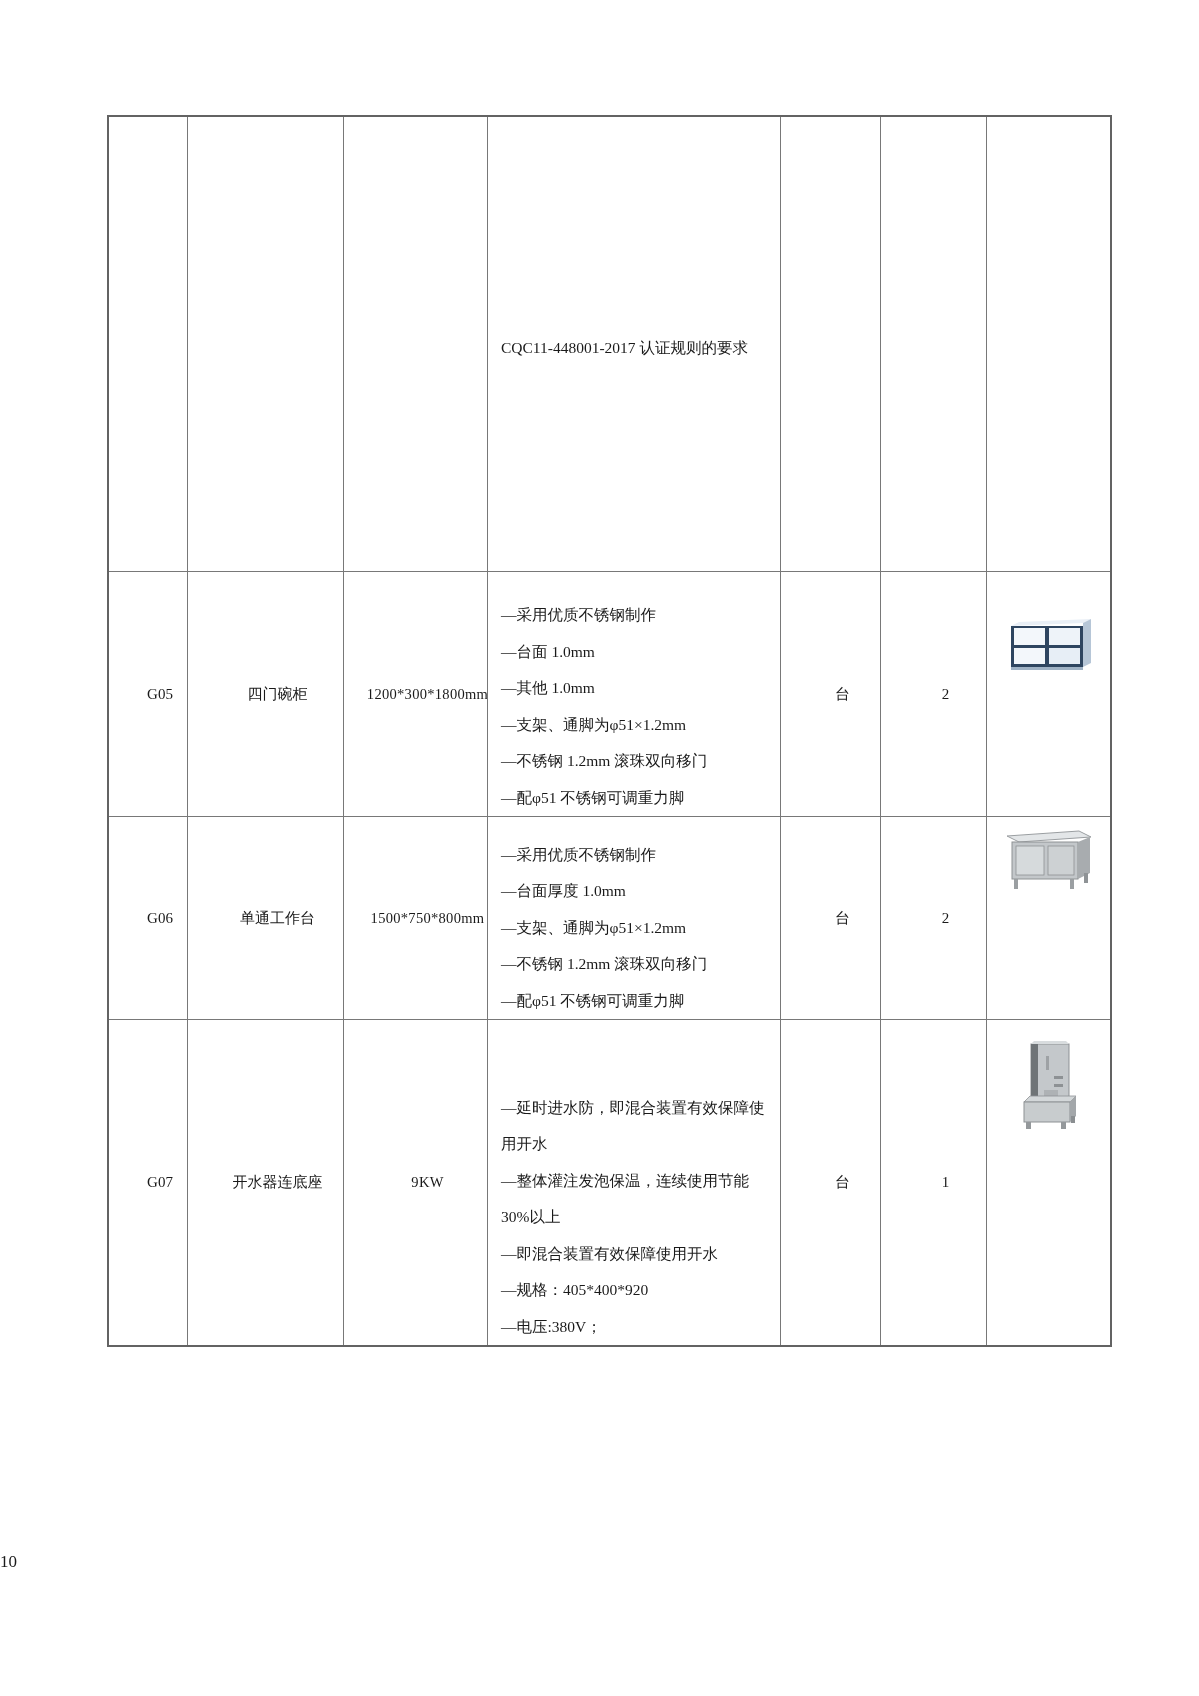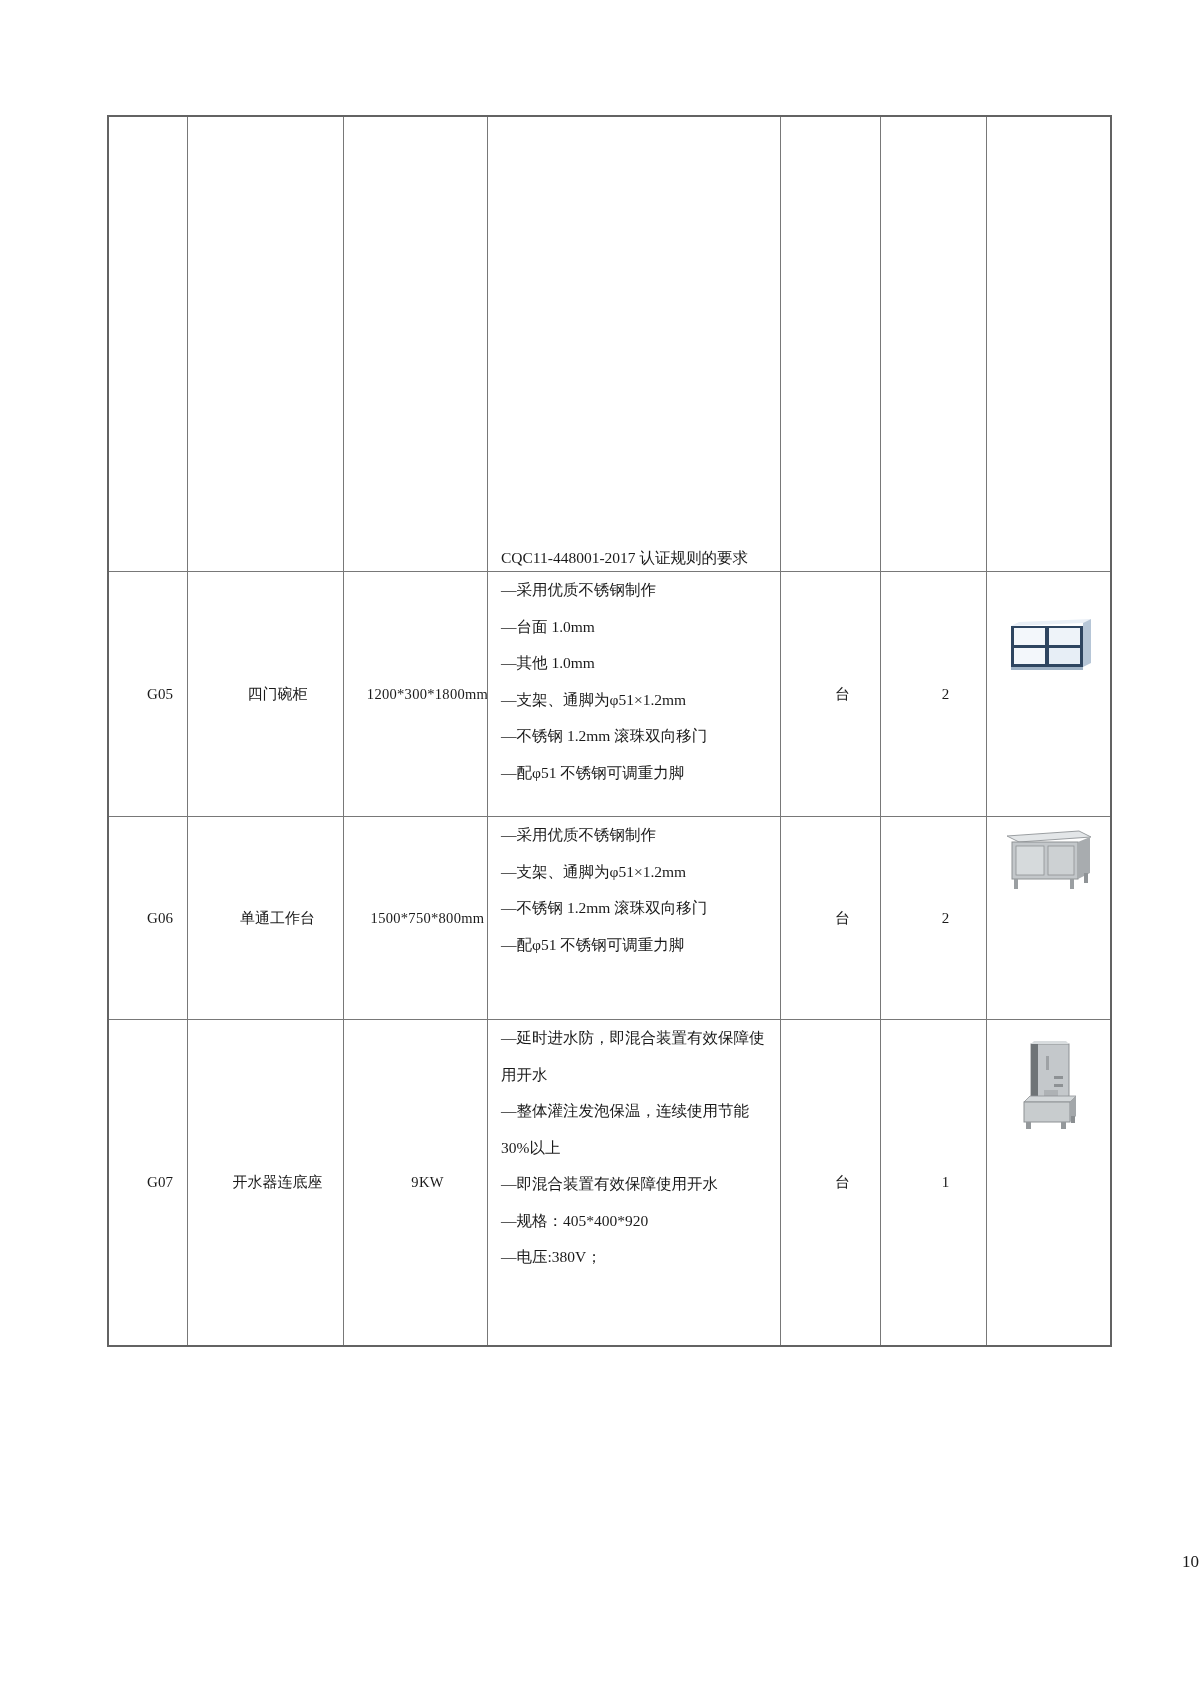--- a/index.html
+++ b/index.html
@@ -35,45 +35,45 @@
     align-items: center;
     justify-content: center;
     text-align: left;
     font-size: 15px;
     padding-left: 24px;
   }
   .c-dims { font-size: 14.5px; letter-spacing: 0.3px; }
   .c-specs {
     display: flex;
     flex-direction: column;
-    justify-content: flex-start;
+    justify-content: flex-end;
     padding: 0 12px 0 13px;
     font-size: 15.5px;
     line-height: 36.5px;
   }
   .c-specs-top {
-    justify-content: flex-end;
+    justify-content: center;
     padding-top: 7px;
     line-height: 26px;
   }
   .spec-line { white-space: normal; }
   .c-img {
     display: flex;
     justify-content: center;
     align-items: flex-start;
   }
   .pad-t40 { padding-top: 42px; }
   .pad-t5  { padding-top: 6px; }
   .pad-t20 { padding-top: 20px; }
   .page-number {
     position: absolute;
     top: 1552px;
     left: 0;
     width: 100%;
-    text-align: right;
+    text-align: left;
     font-size: 17px;
   }
   svg { display:block; }
 </style>
 </head>
 <body>
 
 <div class="page">
 
   <div class="spec-table">
@@ -113,20 +113,21 @@
         <rect x="46" y="34" width="31" height="16" fill="#e7eef6"></rect>
         <rect x="8" y="53" width="72" height="3" fill="#9fb2c5"></rect>
       </svg>
     </div>
 
     <div class="cell c-center">G06</div>
     <div class="cell c-center">单通工作台</div>
     <div class="cell c-center c-dims">1500*750*800mm</div>
     <div class="cell c-specs">
       <div class="spec-line">—采用优质不锈钢制作</div>
+      <div class="spec-line">—台面厚度 1.0mm</div>
       <div class="spec-line">—支架、通脚为φ51×1.2mm</div>
       <div class="spec-line">—不锈钢 1.2mm 滚珠双向移门</div>
       <div class="spec-line">—配φ51 不锈钢可调重力脚</div>
     </div>
     <div class="cell c-center">台</div>
     <div class="cell c-center">2</div>
     <div class="cell c-img last-col pad-t5">
 
       <svg width="90" height="70" viewBox="0 0 90 70">
         <polygon points="3,13 75,8 87,14 15,19" fill="#e3e6e8" stroke="#9a9ea1" stroke-width="1"></polygon>

